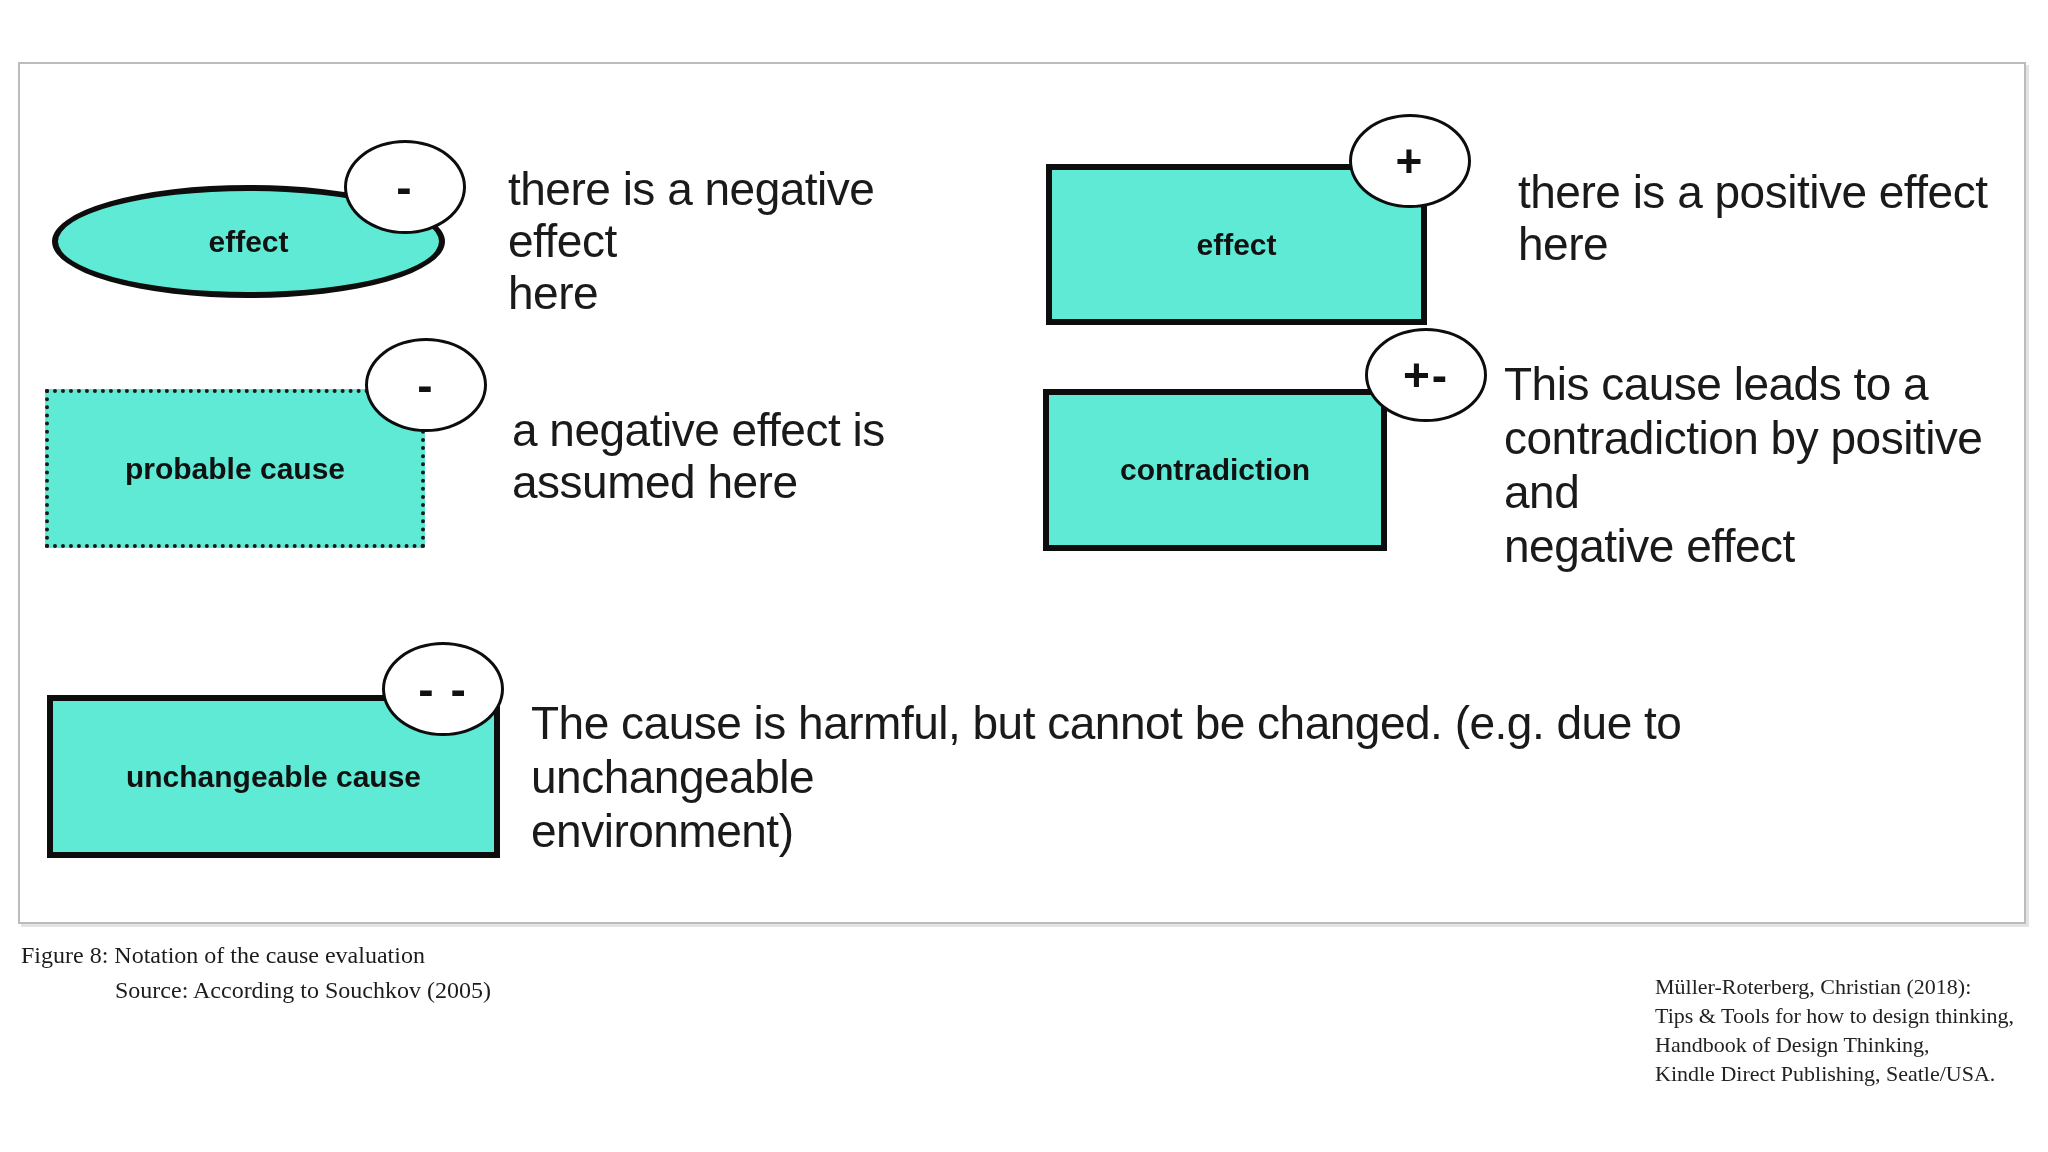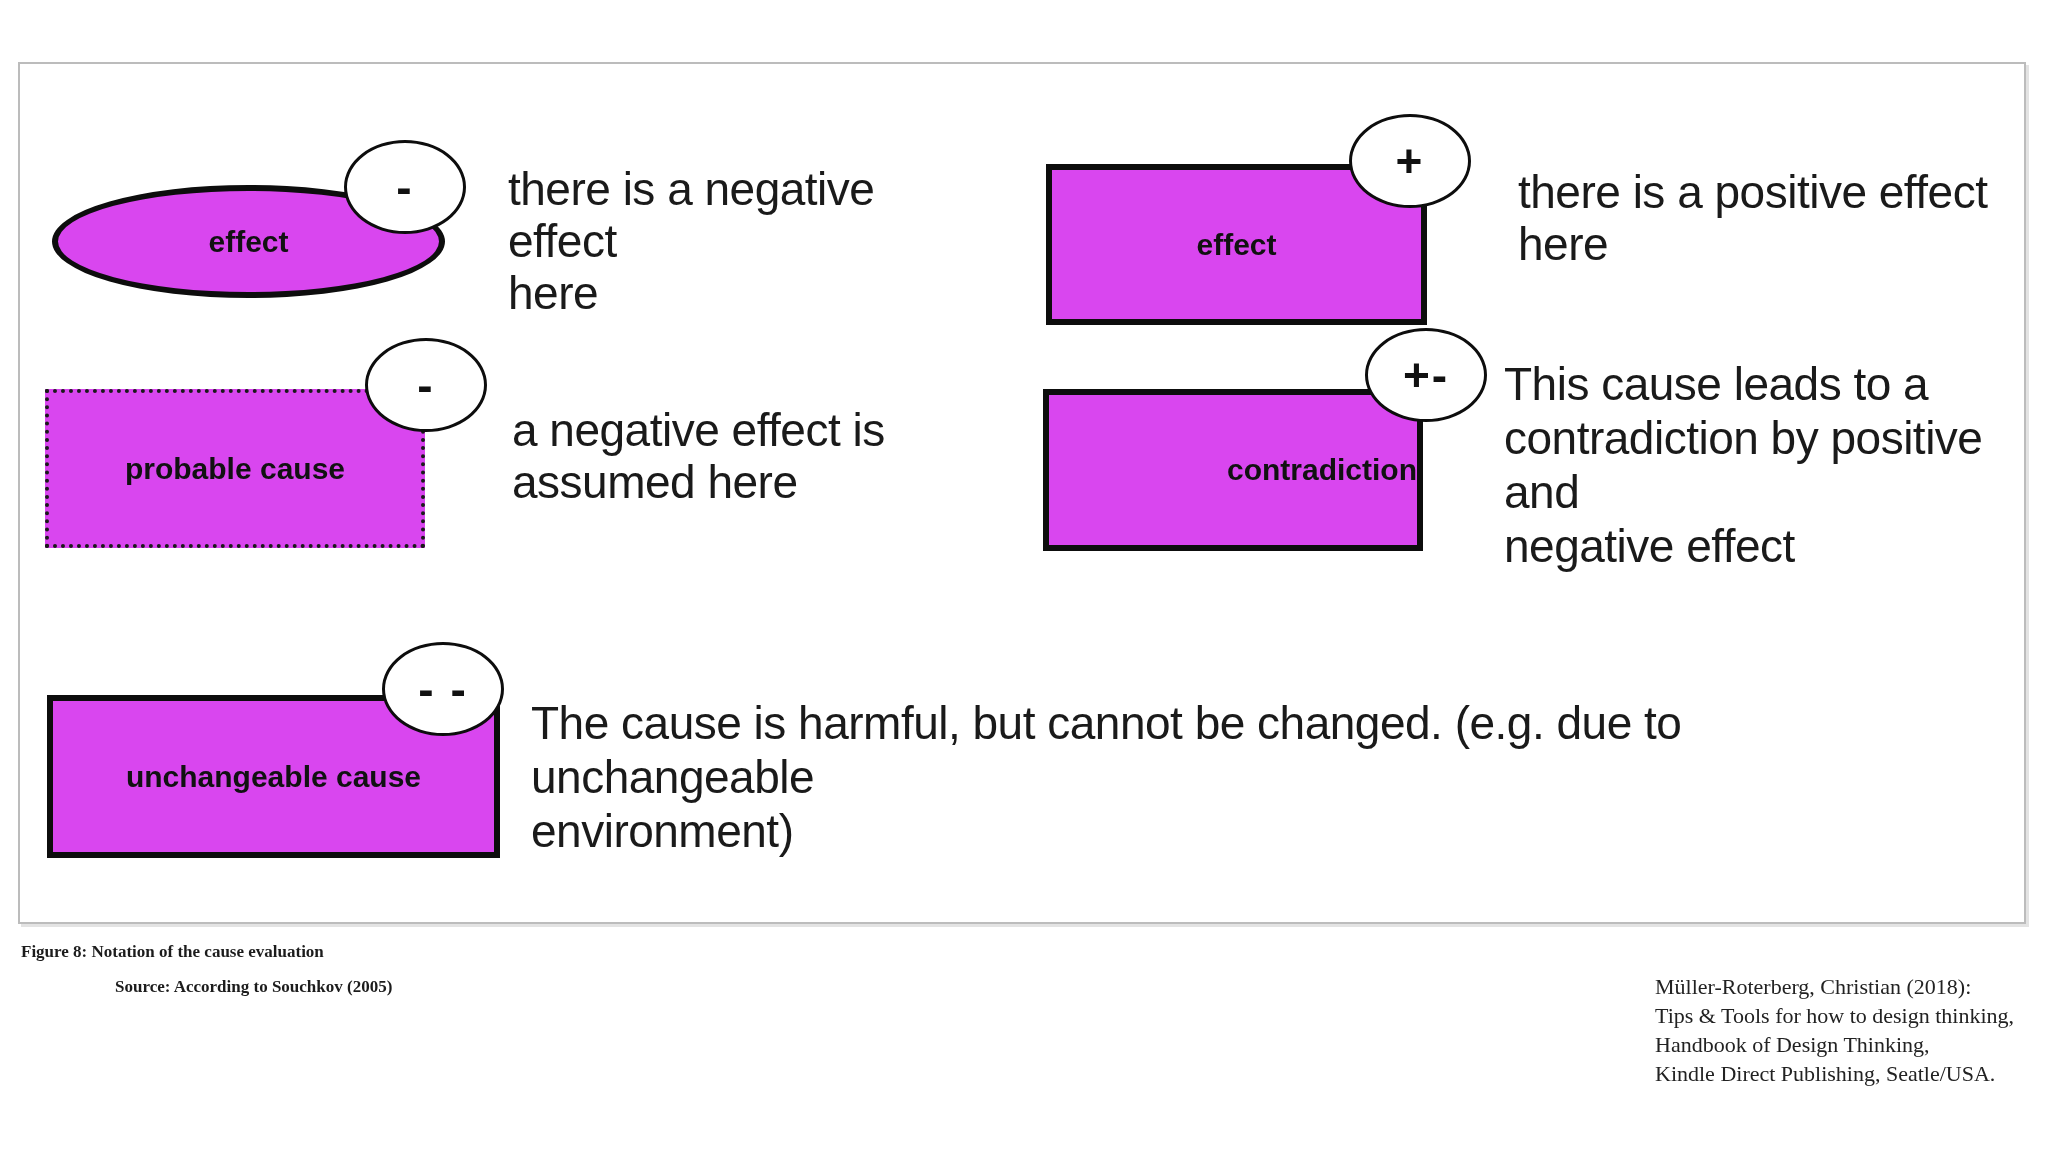--- a/index.html
+++ b/index.html
@@ -24,21 +24,21 @@
     height: 862px;
     box-sizing: border-box;
     border: 2px solid #bcbcbc;
     box-shadow: 3px 3px 0 #e3e3e3;
     background: #ffffff;
     z-index: 0;
   }
   .shape {
     position: absolute;
     box-sizing: border-box;
-    background: #d946ef;
+    background: #5eead4;
     display: flex;
     align-items: center;
     justify-content: center;
     z-index: 1;
   }
   .shape.ellipse {
     border: 6px solid #0d0d0d;
     border-radius: 50%;
   }
   .shape.rect {
@@ -75,22 +75,22 @@
     font-size: 46px;
     line-height: 52px;
     letter-spacing: -0.5px;
     color: #1a1a1a;
     white-space: pre-line;
     z-index: 2;
   }
   .caption-line {
     position: absolute;
     font-family: "Liberation Serif", "DejaVu Serif", serif;
-    font-weight: bold;
-    font-size: 17px;
+    font-weight: normal;
+    font-size: 24px;
     color: #1c1c1c;
     white-space: nowrap;
     z-index: 2;
   }
   .citation {
     position: absolute;
     left: 1655px;
     top: 972px;
     font-family: "Liberation Serif", "DejaVu Serif", serif;
     font-size: 22px;
@@ -120,21 +120,21 @@
   <div class="badge" style="left:1349px; top:114px;">+</div>
   <div class="desc" style="left:1518px; top:166px; width:525px;">there is a positive effect here</div>
 
   <div class="shape dotted" style="left:45px; top:389px; width:380px; height:159px;">
     <span class="shape-label">probable cause</span>
   </div>
   <div class="badge" style="left:365px; top:338px;">-</div>
   <div class="desc" style="left:512px; top:404px; width:400px;">a negative effect is
 assumed here</div>
 
-  <div class="shape rect" style="left:1043px; top:389px; width:380px; height:162px;justify-content:flex-end;">
+  <div class="shape rect" style="left:1043px; top:389px; width:344px; height:162px;">
     <span class="shape-label">contradiction</span>
   </div>
   <div class="badge" style="left:1365px; top:328px;">+-</div>
   <div class="desc" style="left:1504px; top:357px; width:560px; line-height:54px;">This cause leads to a
 contradiction by positive and
 negative effect</div>
 
   <div class="shape rect" style="left:47px; top:695px; width:453px; height:163px;">
     <span class="shape-label">unchangeable cause</span>
   </div>

